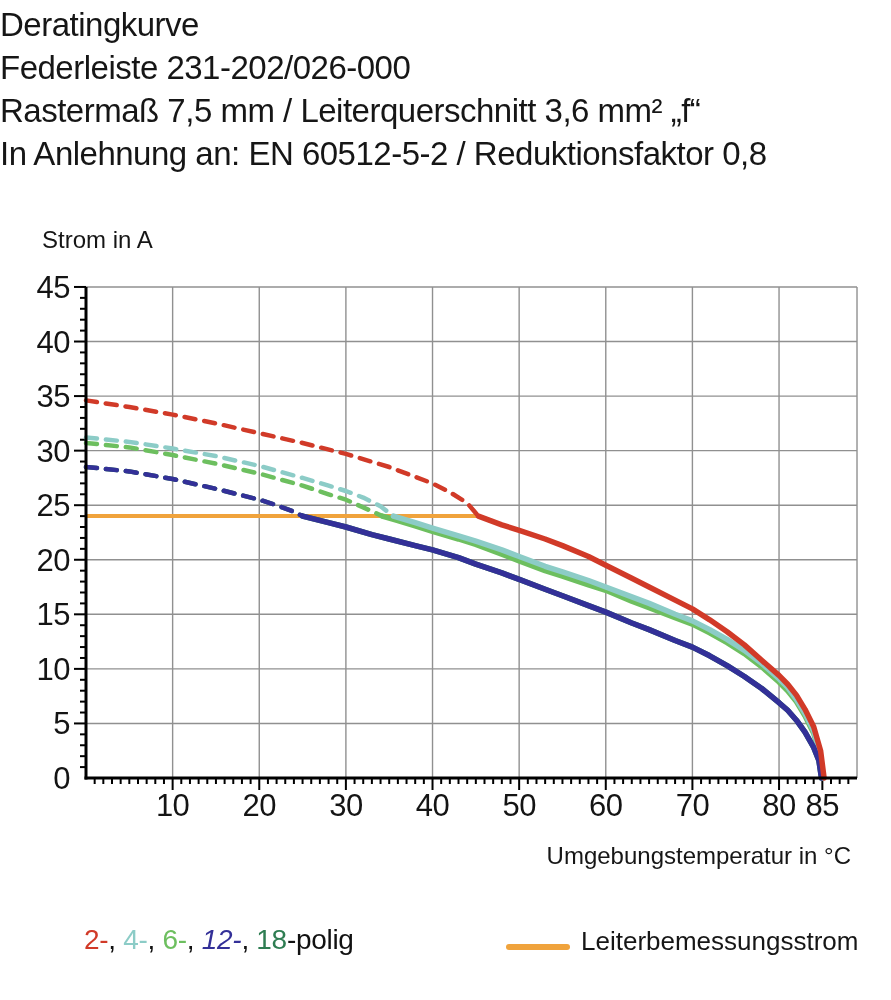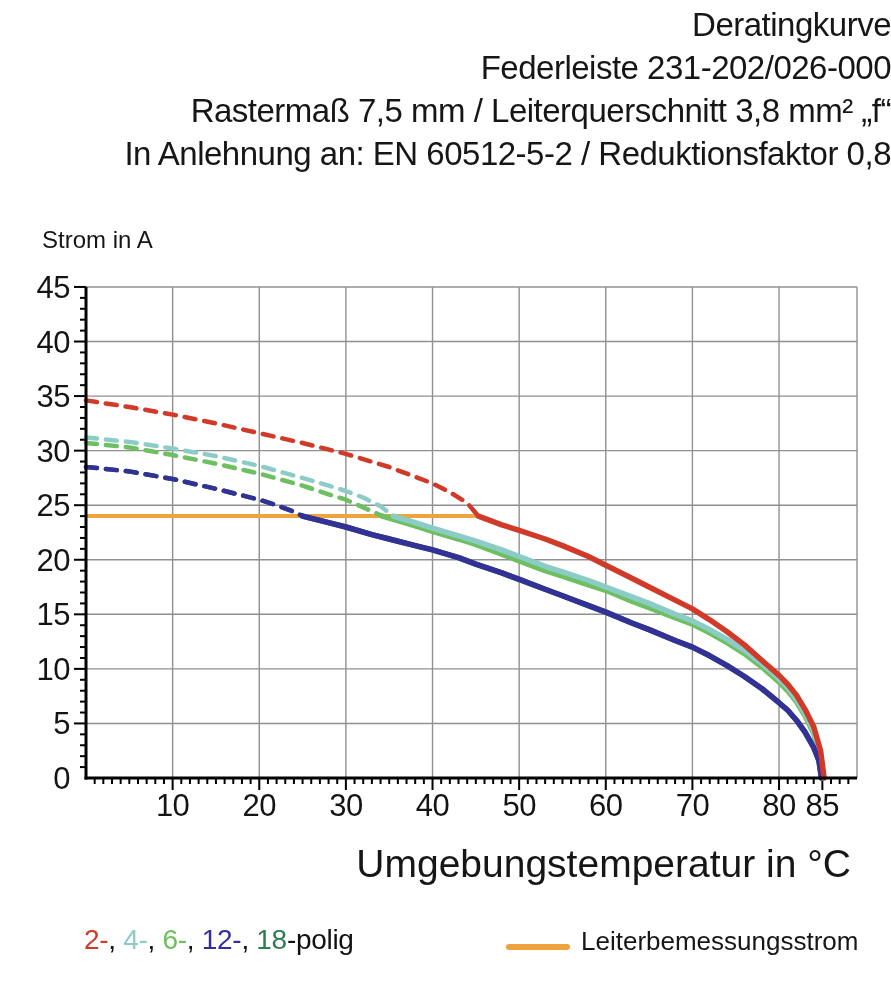--- a/index.html
+++ b/index.html
@@ -1,34 +1,34 @@
 <!DOCTYPE html>
 <html><head>
 <meta charset="utf-8">
 <style>
   html,body{margin:0;padding:0;background:#ffffff;}
   body{width:891px;height:1000px;position:relative;overflow:hidden;
        font-family:"Liberation Sans", sans-serif;color:#111;}
-  .titleblock{position:absolute;left:0;top:3px;width:891px;text-align:right;}
+  .titleblock{position:absolute;left:0;top:3px;width:891px;text-align:left;}
   .titleblock div{font-size:33px;line-height:43px;letter-spacing:-0.5px;color:#161616;}
   #chart-svg{position:absolute;left:0;top:0;}
   #chart-svg text{font-family:"Liberation Sans", sans-serif;font-size:31px;fill:#141414;letter-spacing:-0.5px;}
   .ylab{position:absolute;left:42px;top:226px;font-size:24px;color:#161616;}
-  .xlab{position:absolute;right:40px;top:842px;font-size:39px;color:#161616;}
+  .xlab{position:absolute;right:40px;top:842px;font-size:24px;color:#161616;}
   .poleslegend{position:absolute;left:84px;top:924px;font-size:28px;letter-spacing:-0.3px;}
   .ratedlegend-swatch{position:absolute;left:506px;top:944px;width:64px;height:6px;border-radius:3px;}
   .ratedlegend-label{position:absolute;left:581px;top:926px;font-size:26px;color:#161616;text-align:center;}
 </style>
 </head>
 <body>
 
 <div class="titleblock">
   <div>Deratingkurve</div>
   <div>Federleiste 231-202/026-000</div>
-  <div>Rastermaß 7,5 mm / Leiterquerschnitt 3,8 mm² „f“</div>
+  <div>Rastermaß 7,5 mm / Leiterquerschnitt 3,6 mm² „f“</div>
   <div>In Anlehnung an: EN 60512-5-2 / Reduktionsfaktor 0,8</div>
 </div>
 
 <div class="ylab">Strom in A</div>
 <div class="xlab">Umgebungstemperatur in °C</div>
 
 <svg id="chart-svg" width="891" height="1000">
     <line x1="172.63" y1="286.96" x2="172.63" y2="778" stroke="#909090" stroke-width="1.4"></line>
     <line x1="259.26" y1="286.96" x2="259.26" y2="778" stroke="#909090" stroke-width="1.4"></line>
     <line x1="345.89" y1="286.96" x2="345.89" y2="778" stroke="#909090" stroke-width="1.4"></line>
@@ -208,17 +208,17 @@
     <polyline points="393.5,516.1 415.2,522.7 432.5,528.1 458.5,535.8 475.8,541.2 501.8,549.9 519.2,556.5 545.1,566.3 562.5,571.8 588.5,580.5 605.8,587.0 631.8,596.9 649.1,603.4 675.1,614.3 692.4,620.9 709.7,629.6 727.1,639.4 744.4,650.3 761.7,663.4 779.0,678.7 787.7,687.4 796.4,699.4 805.0,713.6 813.7,731.1 819.8,752.9 822.8,778.0" fill="none" stroke="#8cccc7" stroke-width="5.5" stroke-linecap="round" stroke-linejoin="round"></polyline>
     <polyline points="86.0,467.0 129.3,471.4 172.6,479.0 215.9,488.8 259.3,499.7 276.6,505.2 293.9,511.7 302.6,516.1" fill="none" stroke="#333098" stroke-width="4.5" stroke-linecap="round" stroke-linejoin="round" stroke-dasharray="11 9"></polyline>
     <polyline points="302.6,516.1 328.6,522.7 345.9,527.0 371.9,534.7 389.2,539.0 415.2,545.6 432.5,549.9 458.5,557.6 475.8,564.1 501.8,572.9 519.2,579.4 545.1,589.2 562.5,595.8 588.5,605.6 605.8,612.1 631.8,623.0 649.1,629.6 675.1,640.5 692.4,647.1 709.7,655.8 727.1,665.6 744.4,676.5 761.7,688.5 779.0,702.7 787.7,710.3 796.4,720.2 805.0,732.2 813.7,747.4 818.9,760.5 821.5,778.0" fill="none" stroke="#333098" stroke-width="5.5" stroke-linecap="round" stroke-linejoin="round"></polyline>
     <polyline points="86.0,400.4 129.3,407.0 172.6,414.6 215.9,423.4 259.3,433.2 302.6,443.0 345.9,453.9 389.2,467.0 415.2,476.8 432.5,483.4 449.8,492.1 467.2,503.0 478.4,516.1" fill="none" stroke="#d13a28" stroke-width="4.5" stroke-linecap="round" stroke-linejoin="round" stroke-dasharray="11 9"></polyline>
     <polyline points="478.4,516.1 501.8,524.8 519.2,530.3 545.1,539.0 562.5,545.6 588.5,556.5 605.8,565.2 631.8,578.3 649.1,587.0 675.1,600.1 692.4,608.9 709.7,619.8 727.1,631.8 744.4,644.9 761.7,660.2 779.0,675.4 787.7,684.2 796.4,695.1 805.0,709.3 813.7,726.7 820.6,750.7 824.1,778.0" fill="none" stroke="#d13a28" stroke-width="5.5" stroke-linecap="round" stroke-linejoin="round"></polyline>
     <line x1="86" y1="286.96" x2="86" y2="779.5" stroke="#000000" stroke-width="3"></line>
     <line x1="84.5" y1="778" x2="857.0070000000001" y2="778" stroke="#000000" stroke-width="3"></line>
   </svg>
 
 <div class="poleslegend">
-  <span style="color: rgb(209, 58, 40);">2-</span><span>, </span><span style="color: rgb(140, 204, 199);">4-</span><span>, </span><span style="color: rgb(109, 191, 95);">6-</span><span>, </span><span style="color: rgb(51, 48, 152);">12-</span><span>, </span><span style="color: rgb(46, 125, 82);">18</span><span>-polig</span>
+  <span style="color: rgb(209, 58, 40);">2-</span><span>, </span><span style="color: rgb(140, 204, 199);">4-</span><span>, </span><span style="color: rgb(109, 191, 95);">6-</span><span>, </span><span style="color: rgb(51, 48, 152); font-style: italic;">12-</span><span>, </span><span style="color: rgb(46, 125, 82);">18</span><span>-polig</span>
 </div>
 
 <div class="ratedlegend-swatch" style="background: rgb(240, 163, 60);"></div>
 <div class="ratedlegend-label">Leiterbemessungsstrom</div>
 
 </body></html>

